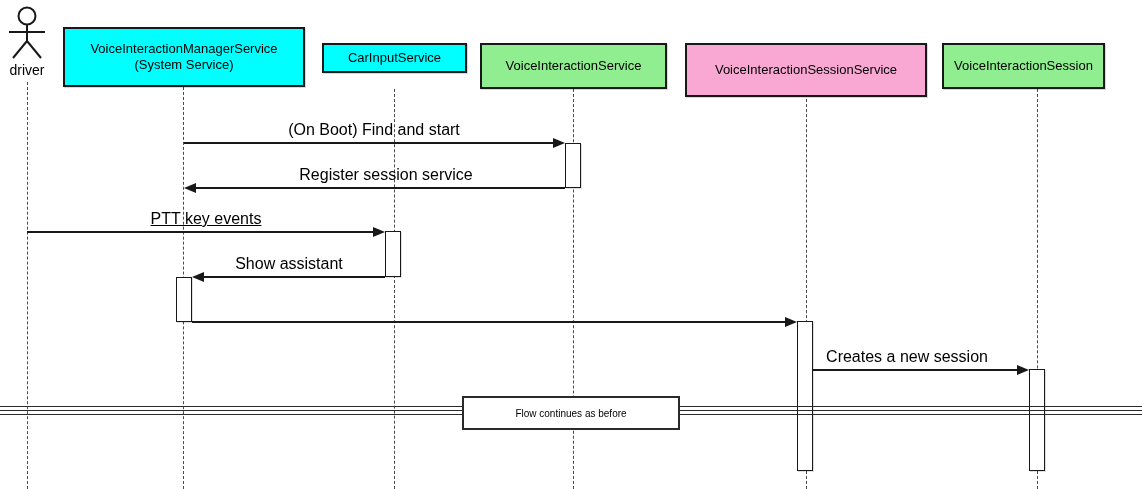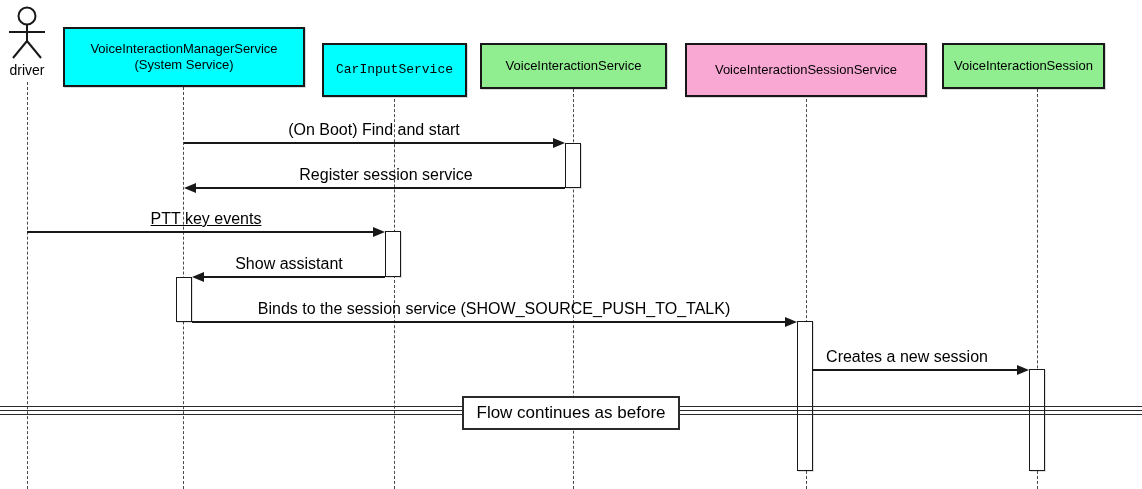--- a/index.html
+++ b/index.html
@@ -54,21 +54,21 @@
   .divider-line{
     position:absolute;left:0;width:1142px;height:1px;
     background:#2a2a2a;
   }
   .divider-box{
     position:absolute;
     box-sizing:border-box;
     background:#fff;
     border:2px solid #2a2a2a;
     display:flex;align-items:center;justify-content:center;
-    font-size:17px;
+    font-size:10px;
   }
   .actor-label{
     position:absolute;
     transform:translateX(-50%);
     font-size:14px;
     white-space:nowrap;
   }
   .actor-figure{position:absolute;}
 </style>
 </head>
@@ -89,21 +89,21 @@
     <line x1="6" y1="27" x2="42" y2="27" stroke="#181818" stroke-width="2"></line>
     <line x1="24" y1="36" x2="10" y2="53" stroke="#181818" stroke-width="2"></line>
     <line x1="24" y1="36" x2="38" y2="53" stroke="#181818" stroke-width="2"></line>
   </svg>
   <div class="actor-label" style="left:27px;top:62px;">driver</div>
 
   <div class="participant" style="left: 63px; top: 27px; width: 242px; height: 60px; background-color: rgb(0, 255, 255);">
     <span>VoiceInteractionManagerService</span>
     <span>(System Service)</span>
   </div>
-  <div class="participant" style="left: 322px; top: 43px; width: 145px; height: 54px; background-color: rgb(0, 255, 255); font-family: Liberation Mono, monospace;">
+  <div class="participant" style="left: 322px; top: 43px; width: 145px; height: 30px; background-color: rgb(0, 255, 255);">
     <span>CarInputService</span>
   </div>
   <div class="participant" style="left: 480px; top: 43px; width: 187px; height: 46px; background-color: rgb(144, 238, 144);">
     <span>VoiceInteractionService</span>
   </div>
   <div class="participant" style="left: 685px; top: 43px; width: 242px; height: 54px; background-color: #f9a8d4;">
     <span>VoiceInteractionSessionService</span>
   </div>
   <div class="participant" style="left: 942px; top: 43px; width: 163px; height: 46px; background-color: rgb(144, 238, 144);">
     <span>VoiceInteractionSession</span>
@@ -124,21 +124,20 @@
   <div class="head-left" style="left:184px;top:183px;"></div>
 
   <div class="msg-label" style="left:206px;top:210px;text-decoration:underline;">PTT key events</div>
   <div class="msg-line" style="left:27px;top:231px;width:347px;"></div>
   <div class="head-right" style="left:373px;top:227px;"></div>
 
   <div class="msg-label" style="left:289px;top:255px;">Show assistant</div>
   <div class="msg-line" style="left:203px;top:276px;width:182px;"></div>
   <div class="head-left" style="left:192px;top:272px;"></div>
 
-  <div class="msg-label" style="left:494px;top:300px;">Binds to the session service (SHOW_SOURCE_PUSH_TO_TALK)</div>
   <div class="msg-line" style="left:192px;top:321px;width:594px;"></div>
   <div class="head-right" style="left:785px;top:317px;"></div>
 
   <div class="msg-label" style="left:907px;top:348px;">Creates a new session</div>
   <div class="msg-line" style="left:813px;top:369px;width:205px;"></div>
   <div class="head-right" style="left:1017px;top:365px;"></div>
 
   <div class="divider-line" style="top:406px;"></div>
   <div class="divider-line" style="top:410px;"></div>
   <div class="divider-line" style="top:414px;"></div>

